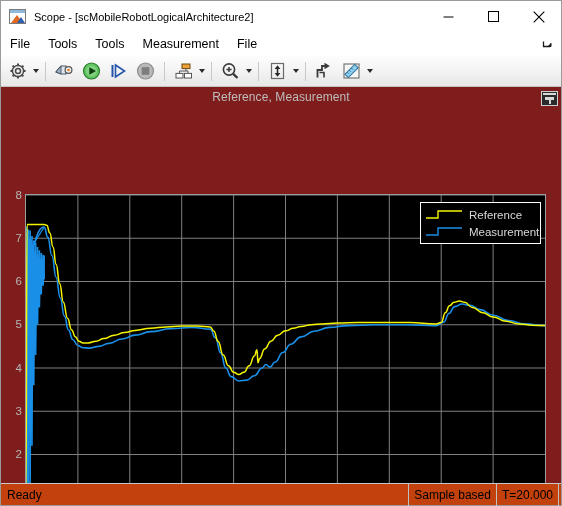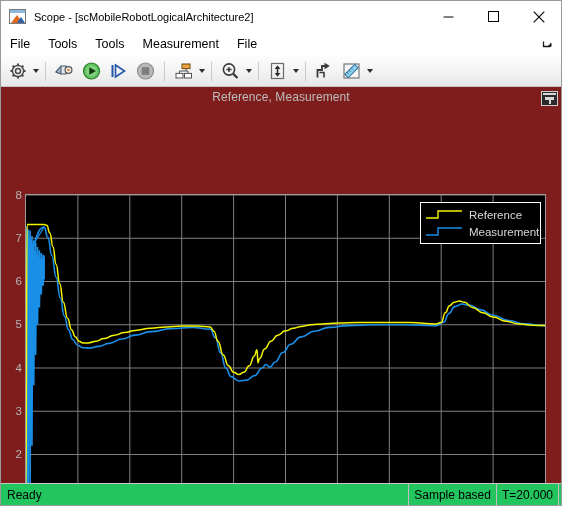--- a/index.html
+++ b/index.html
@@ -49,21 +49,21 @@
   .plotsvg{position:absolute;left:0;top:0;width:100%;height:100%;display:block;}
   .ytick{position:absolute;left:0;width:21px;text-align:right;color:#b6b6b6;font-size:11.5px;line-height:1;}
 
   
   .legend{position:absolute;left:419px;top:115px;width:121px;height:42px;border:1px solid #ffffff;background:#000;box-sizing:border-box;padding:3px 0 0 0;}
   .lgrow{height:17px;display:flex;align-items:center;}
   .lgkey{width:38px;height:15px;flex:0 0 38px;margin-left:4px;}
   .lgtxt{color:#d8d8d8;font-size:11.5px;margin-left:6px;white-space:nowrap;}
 
   
-  .statusbar{height:22px;flex:0 0 22px;background:#22c55e;border-top:1px solid #c8c8c8;display:flex;align-items:center;box-sizing:border-box;}
+  .statusbar{height:22px;flex:0 0 22px;background:#c2410c;border-top:1px solid #c8c8c8;display:flex;align-items:center;box-sizing:border-box;}
   .status-ready{font-size:12px;color:#000;padding-left:6px;flex:1 1 auto;}
   .status-cell{font-size:12px;color:#000;height:28px;display:flex;align-items:center;padding:0 5px;border-left:1px solid #c0c0c0;box-sizing:border-box;white-space:nowrap;}
   .status-cell:last-child{border-right:1px solid #c0c0c0;margin-right:2px;}
 </style>
 </head>
 <body>
 
 <div id="app">
 
   <div class="titlebar">

